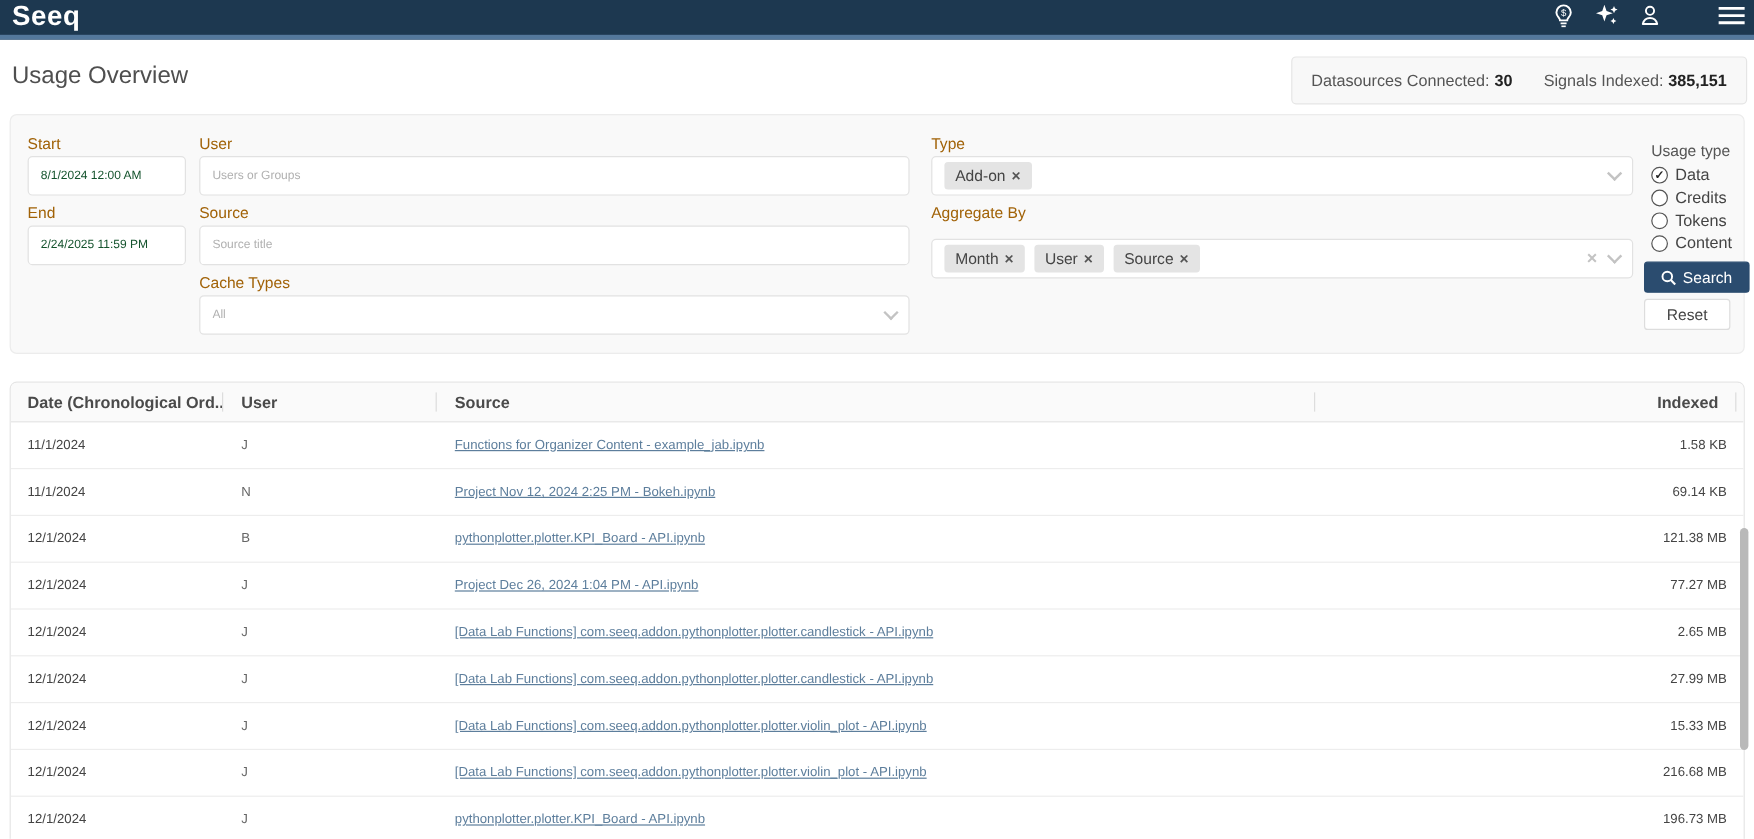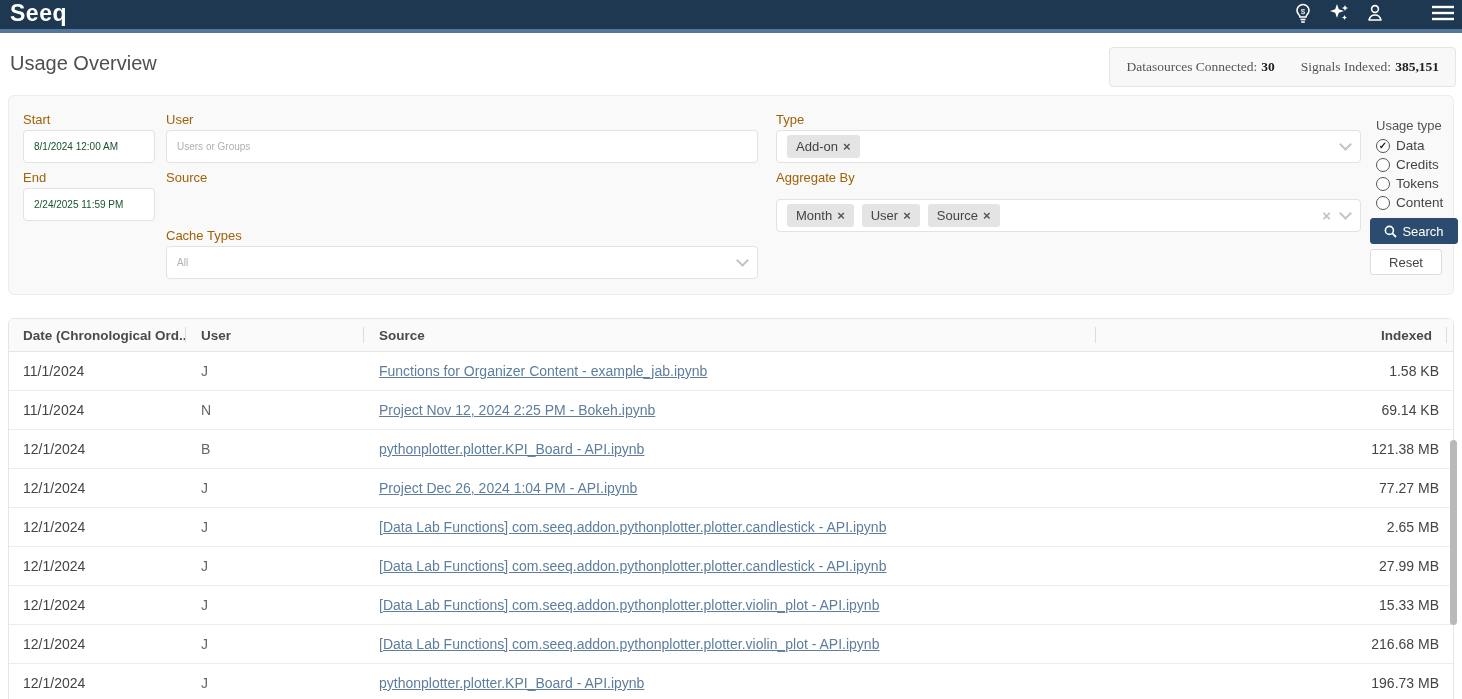--- a/index.html
+++ b/index.html
@@ -15,21 +15,21 @@
           line-height:26px; margin-top:-4px; padding-left:2px; }
   .nav-icons { display:flex; align-items:center; gap:14px; margin-top:-4px; }
   .nav-icon { width:22px; height:22px; display:flex; align-items:center; justify-content:center; cursor:pointer; }
   .nav-icon svg { display:block; }
   .nav-menu { margin-left:32px; }
 
   
   .page-title { position:absolute; left:10px; top:52px; font-size:20px; color:#4f4f4f; }
   .stats-box { position:absolute; right:6px; top:47px; height:40px; background:#f8f8f8;
                border:1px solid #e5e5e5; border-radius:4px; display:flex; align-items:center;
-               gap:26px; padding:0 16px; font-size:13.5px; color:#555;font-family:Liberation Serif, serif; }
+               gap:26px; padding:0 16px; font-size:13.5px; color:#555; }
   .stats-box b { color:#222; margin-left:4px; }
 
   
   .filter-panel { position:absolute; left:8px; top:95px; width:1446px; height:200px;
                   background:#f9f9f9; border:1px solid #ececec; border-radius:6px; }
   .flabel { position:absolute; font-size:13px; color:#a16207; }
   .finput { position:absolute; height:33px; background:#fff; border:1px solid #e2e2e2;
             border-radius:4px; font-size:13.5px; color:#333; padding:0 10px;
             display:flex; align-items:center; }
   .finput input { border:none; outline:none; width:100%; font-size:10px; color:#14532d;
@@ -63,21 +63,21 @@
   .table-card { position:absolute; left:8px; top:318px; width:1446px; height:385px;
                 background:#fff; border:1px solid #e5e5e5; border-radius:6px 6px 0 0; overflow:hidden; }
   .thead { display:flex; align-items:center; height:33px; background:#fafafa;
            border-bottom:1px solid #e5e5e5; font-size:13.5px; font-weight:bold; color:#4a4a4a; }
   .vsep { width:1px; height:16px; background:#ddd; flex:none; }
   .c-date   { flex:0 0 176px; padding-left:14px; white-space:nowrap; overflow:hidden; }
   .c-user   { flex:0 0 177px; padding-left:15px; }
   .c-source { flex:0 0 731px; padding-left:15px; white-space:nowrap; overflow:hidden; }
   .c-amount { flex:1 1 auto; text-align:right; padding-right:14px; }
   .trow { display:flex; align-items:center; height:39px; border-bottom:1px solid #ededed;
-          font-size:14px; color:#444; }
+          font-size:11px; color:#444; }
   .trow .c-user { color:#666; }
   .trow .vsep { visibility:hidden; }
   a.src-link { color:#5d7e9c; text-decoration:underline; cursor:pointer; }
 
   .scroll-thumb { position:absolute; right:5px; top:440px; width:7px; height:185px;
                   background:#b9b9b9; border-radius:4px; }
 </style>
 </head>
 <body>
 
@@ -136,20 +136,23 @@
   <div class="finput" style="left:14px; top:92px; width:132px;">
     <input value="2/24/2025 11:59 PM" style="">
   </div>
 
   <div class="flabel" style="left:157px; top:16px;">User</div>
   <div class="finput" style="left:157px; top:34px; width:592px;">
     <input placeholder="Users or Groups" style="">
   </div>
 
   <div class="flabel" style="left:157px; top:74px;">Source</div>
+  <div class="finput" style="left:157px; top:92px; width:592px;">
+    <input placeholder="Source title" style="">
+  </div>
 
   <div class="flabel" style="left:157px; top:132px;">Cache Types</div>
   <div class="finput" style="left:157px; top:150px; width:592px;">
     <input placeholder="All" style="">
     <span class="chevron"></span>
   </div>
 
   <div class="flabel" style="left:767px; top:16px;">Type</div>
   <div class="finput" style="left:767px; top:34px; width:585px;">
     <span class="chips">

